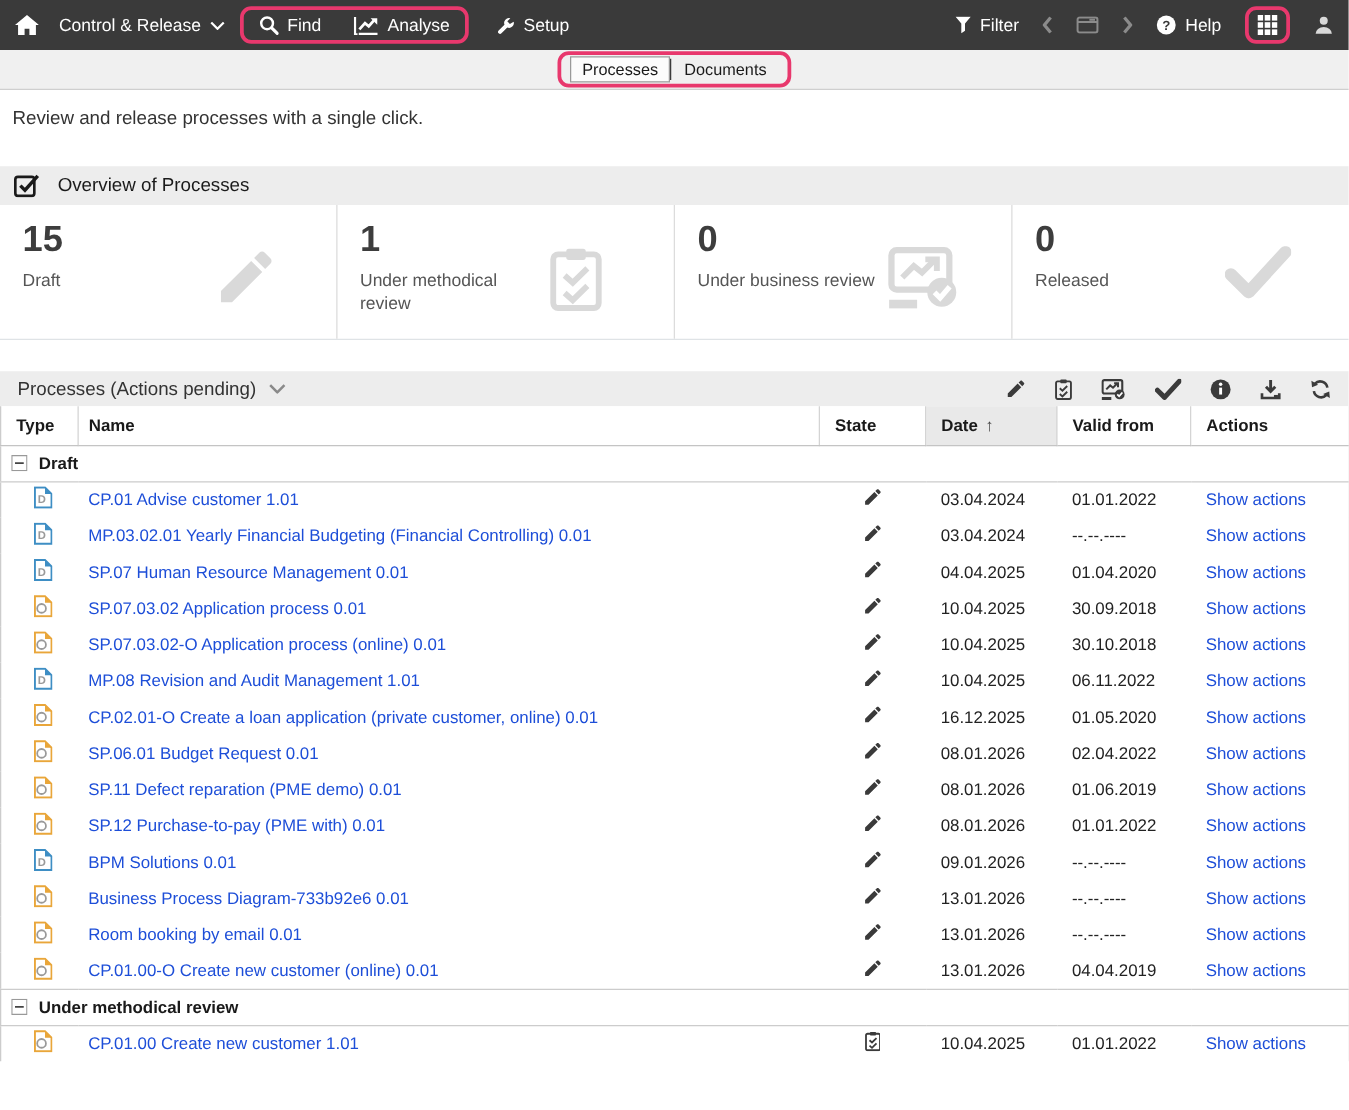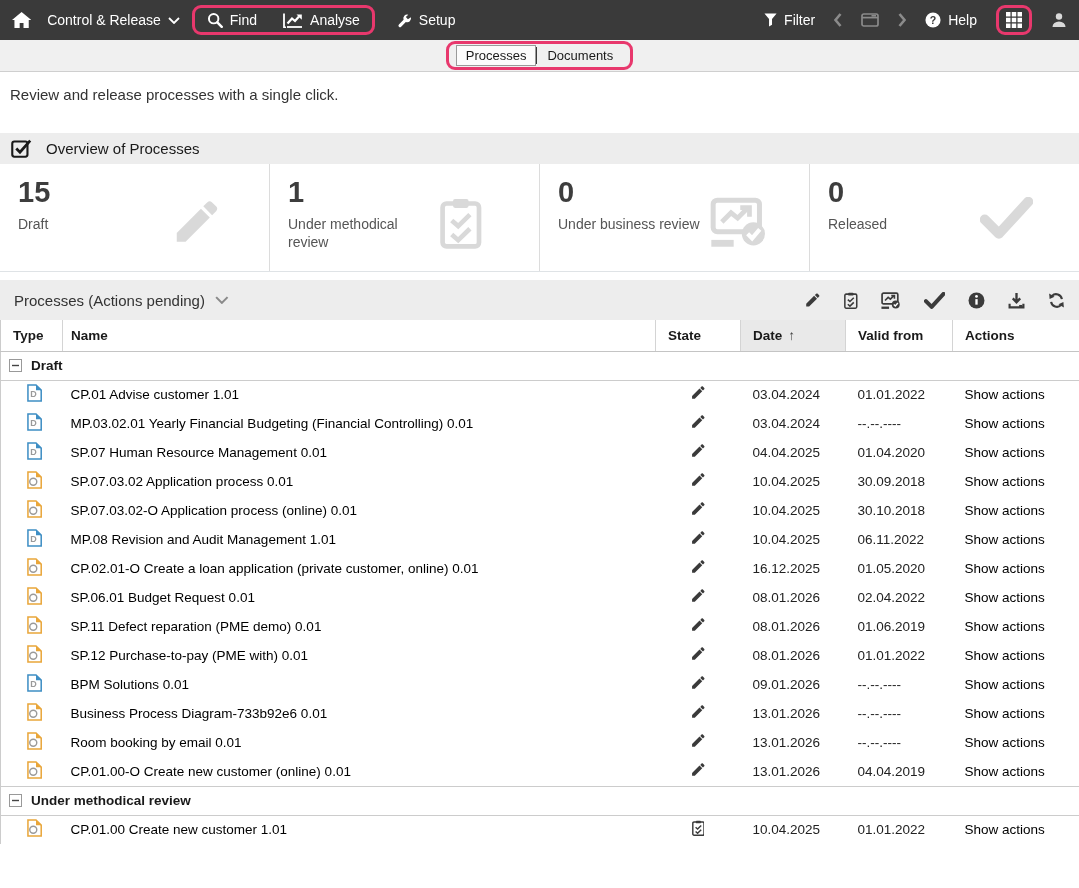--- a/index.html
+++ b/index.html
@@ -41,21 +41,21 @@
   
   .cards { display:flex; height:108px; border-bottom:1px solid #dfe3e6; background:#fff; }
   .card { flex:1; display:flex; align-items:flex-start; padding:13px 18px; }
   .card + .card { border-left:1px solid #dcdcdc; }
   .card-txt { width:152px; }
   .card-num { font-size:29px; font-weight:bold; color:#3d3d3d; line-height:1.1; }
   .card-label { font-size:14px; color:#555; margin-top:6px; line-height:1.3; }
   .card-ic { color:#d9d9d9; margin-top:20px; --sz:52px; }
 
   
-  .table-bar { margin-top:8px; height:40px; background:#ededed; display:flex; align-items:center; padding:0 14px; }
+  .table-bar { margin-top:25px; height:28px; background:#ededed; display:flex; align-items:center; padding:0 14px; }
   .table-title { font-size:15px; color:#333; display:flex; gap:10px; align-items:center; background:none; border:0; padding:0; }
   .title-chev { color:#8a8a8a; --sz:8px; }
   .toolbar { margin-left:auto; display:flex; gap:23px; align-items:center; }
   .tb-btn { background:none; border:0; padding:0; color:#3b3b3b; display:flex; --sz:17px; }
 
   
   table { width:100%; border-collapse:collapse; table-layout:fixed; font-size:13.5px;
           border-left:1px solid #ccc; border-right:1px solid #ccc;padding-left:21px; }
   thead th { font-weight:bold; color:#1a1a1a; text-align:left; height:31px;
              border-bottom:1px solid #c4c4c4; border-right:1px solid #d4d4d4; padding:0 12px; background:#fff; }
@@ -66,21 +66,21 @@
   .sort-arrow { font-weight:bold; color:#444; margin-left:6px; }
   .group-row td { border-top:1px solid #ccc; border-bottom:1px solid #ccc; font-weight:bold;
                   height:29px; padding:0 8px; color:#1a1a1a; }
   .collapse { display:inline-flex; vertical-align:-2px; margin-right:9px; --sz:13px; }
   .data-row td { height:29px; padding:0 12px; color:#222; }
   td.c-type { padding-left:26px; }
   td.c-name { padding-left:8px; white-space:nowrap; overflow:hidden; }
   td.c-state { text-align:center; color:#3a3a3a; }
   td.c-state .ic { --sz:16px; }
   .type-ic { --sz:18px; }
-  a.link { color:#000000; text-decoration:none; }
+  a.link { color:#1d4ed8; text-decoration:none; }
 </style>
 </head>
 <body>
 
 <nav class="navbar">
   <button class="nav-btn home-btn" style="--sz:16px">
     <span class="ic">
         <svg viewBox="0 0 18 15">
           <path d="M9 0 L0 7.5 h2.3 V15 h4.9 v-4.6 h3.6 V15 h4.9 V7.5 H18 Z" fill="currentColor"></path>
         </svg>

